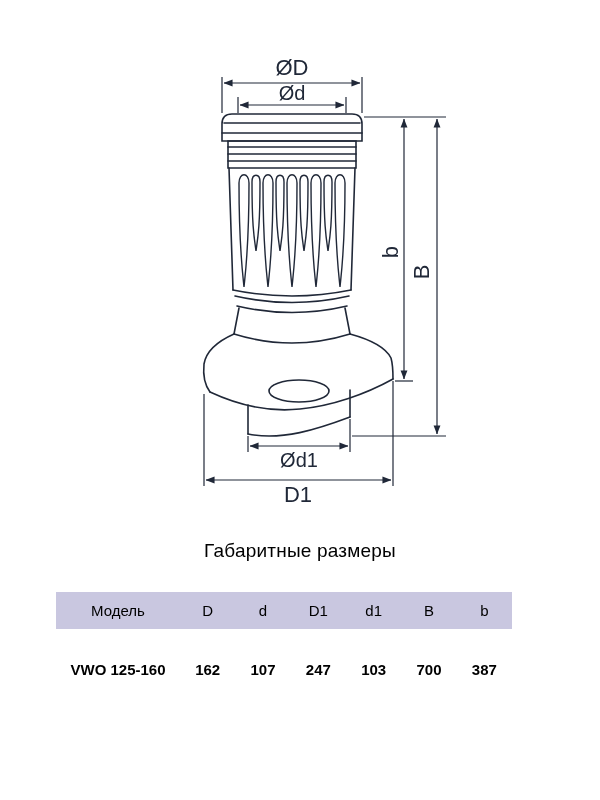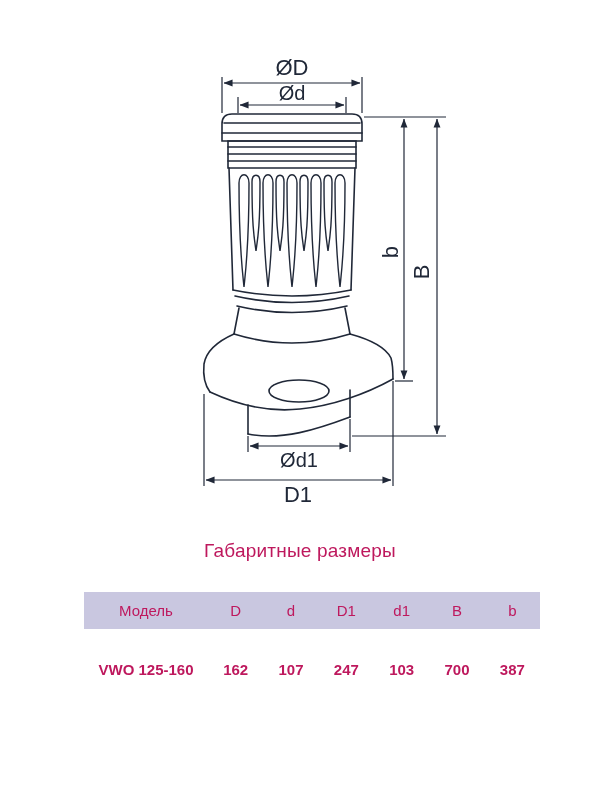--- a/index.html
+++ b/index.html
@@ -1,30 +1,30 @@
 <!DOCTYPE html>
 <html><head>
 <meta charset="utf-8">
 <style>
   html,body { margin:0; padding:0; background:#ffffff; }
   .page {
     position:relative; width:600px; height:800px; background:#ffffff;
-    font-family:"Liberation Sans","DejaVu Sans",sans-serif; color:#be185d;
+    font-family:"Liberation Sans","DejaVu Sans",sans-serif; color:#000000;
     overflow:hidden;
   }
   svg { display:block; }
   svg text { font-family:"Liberation Sans","DejaVu Sans",sans-serif; fill:#202838; }
   .dim-label { font-size:22px; font-weight:500; }
   .dim-label-sm { font-size:20px; font-weight:500; }
   .title {
     position:absolute; top:540px; left:0; width:100%;
     text-align:center; font-size:19px; font-weight:400; letter-spacing:.2px;
   }
   table.tbl {
-    position:absolute; top:592px; left:84px; width:456px;
+    position:absolute; top:592px; left:56px; width:456px;
     border-collapse:collapse; table-layout:fixed;
   }
   .tbl th {
     background:#c9c7e0; font-weight:500; font-size:15px;
     padding:10px 2px; text-align:center;
   }
   .tbl td {
     background:#ffffff; font-weight:700; font-size:15px;
     padding:32px 2px 10px; text-align:center;
   }

